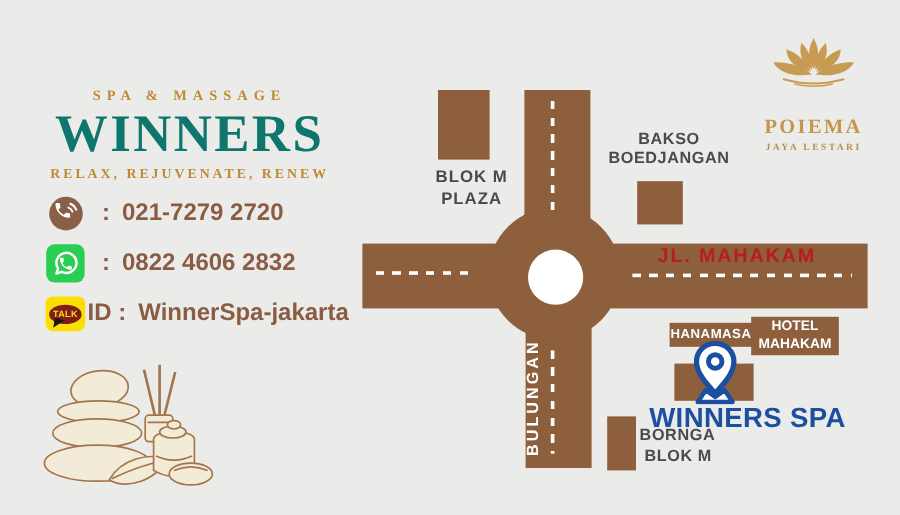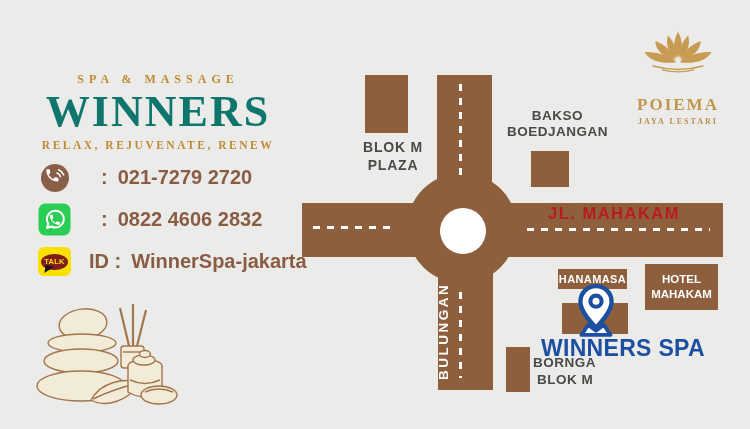--- a/index.html
+++ b/index.html
@@ -10,21 +10,21 @@
   
   .brand{position:absolute;left:38px;top:28px;width:240px;text-align:center;margin-top:44px;}
   .brand-top{font-family:"Liberation Serif",serif;font-size:12px;font-weight:700;
     letter-spacing:5px;color:#BE8A35;}
   .brand-name{font-family:"Liberation Serif",serif;font-size:44px;font-weight:700;
     letter-spacing:2px;color:#0f766e;line-height:1.05;margin-top:2px;}
   .brand-tagline{font-family:"Liberation Serif",serif;font-size:11.5px;font-weight:700;
     letter-spacing:2.5px;color:#BE8A35;margin-top:4px;}
   
   .contacts{position:absolute;left:38px;top:161px;}
-  .contact-row{display:flex;align-items:center;margin-bottom:9px;height:33px;gap:16px;}
+  .contact-row{display:flex;align-items:center;margin-bottom:9px;height:33px;}
   .contact-icon{width:33px;display:flex;justify-content:center;align-items:center;flex:0 0 33px;}
   .contact-text{font-size:20px;font-weight:700;color:#8A5C44;margin-left:14px;white-space:nowrap;}
   .contact-prefix{margin-right:10px;}
   .kakao-row .contact-text{margin-left:2px;}
   .kakao-badge{width:33px;height:29px;background:#F9E000;border-radius:6px;display:flex;
     align-items:center;justify-content:center;position:relative;}
   .kakao-bubble{width:27px;height:16px;background:#7f1d1d;border-radius:50%;display:flex;
     align-items:center;justify-content:center;position:relative;}
   .kakao-bubble:after{content:"";position:absolute;left:4px;bottom:-4px;
     border:4px solid transparent;border-top-color:#161616;border-left-color:#161616;
@@ -51,21 +51,21 @@
     background:repeating-linear-gradient(to right,#fff 0 7px,transparent 7px 14px);}
   .dash-v-top{left:459px;top:84px;height:92px;}
   .dash-v-bottom{left:459px;top:292px;height:86px;}
   .dash-h-left{left:313px;top:226px;width:80px;}
   .dash-h-right{left:527px;top:228px;width:183px;}
   .block{position:absolute;background:#8D5F3C;display:flex;align-items:center;
     justify-content:center;text-align:center;color:#FFFFFF;font-weight:700;}
   .block-blok-m-plaza{left:365px;top:75px;width:43px;height:58px;}
   .block-bakso{left:531px;top:151px;width:38px;height:36px;}
   .block-hanamasa{left:558px;top:269px;width:69px;height:20px;font-size:11px;letter-spacing:0.4px;}
-  .block-hotel{left:645px;top:264px;width:73px;height:46px;font-size:11.5px;line-height:1.3;}
+  .block-hotel{left:626px;top:264px;width:73px;height:32px;font-size:11.5px;line-height:1.3;}
   .block-winners{left:562px;top:303px;width:66px;height:31px;}
   .block-bornga{left:506px;top:347px;width:24px;height:45px;}
   .map-label{position:absolute;color:#4A4A48;font-weight:700;line-height:1.3;}
   .label-blok-m-plaza{left:348px;top:139px;width:90px;text-align:center;font-size:14px;
     letter-spacing:0.8px;line-height:1.25;}
   .label-bakso{left:495px;top:108px;width:125px;text-align:center;font-size:13.5px;
     letter-spacing:0.5px;line-height:1.2;}
   .label-bornga{left:533px;top:355px;font-size:13.5px;letter-spacing:0.5px;line-height:1.25;}
   .label-bornga .line2{padding-left:4px;}
   .street-h{position:absolute;left:548px;top:204px;color:#b91c1c;font-size:16.5px;

